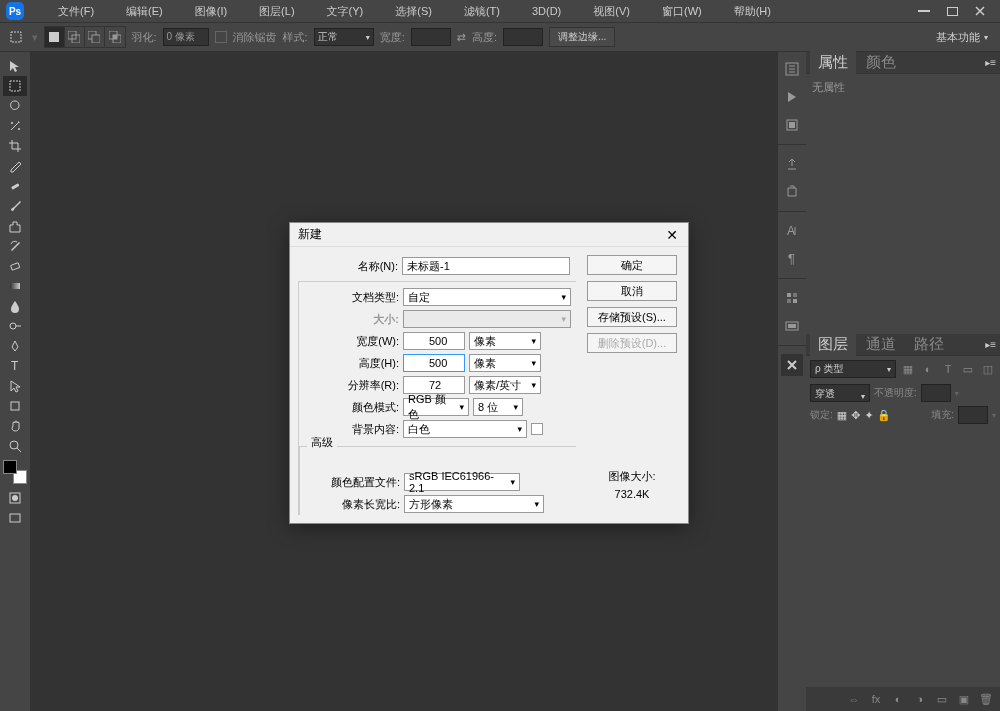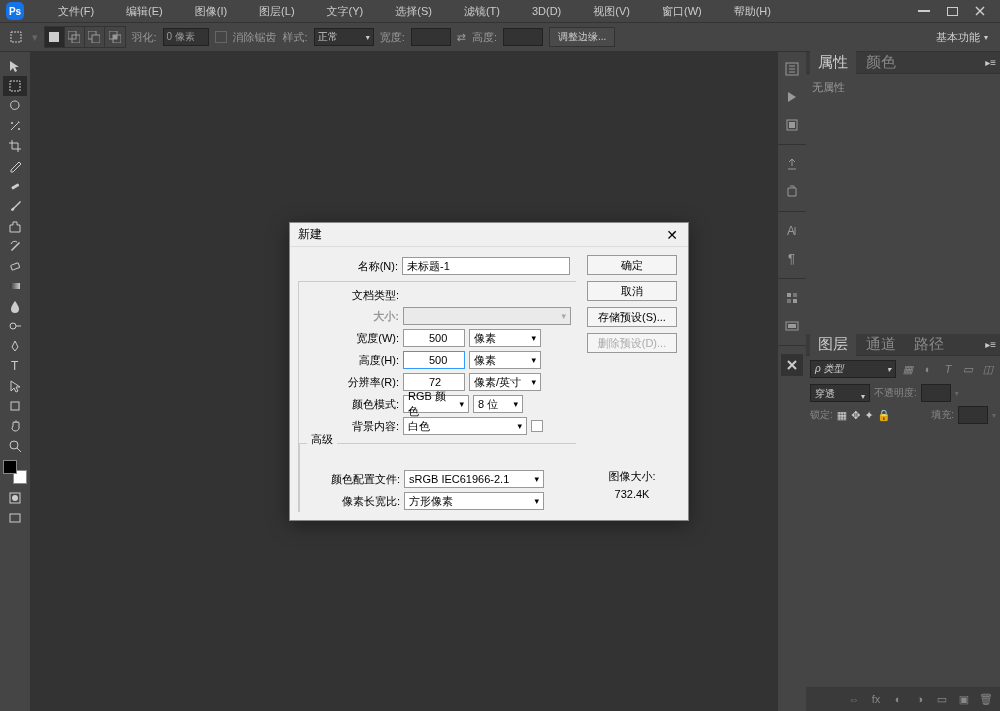--- a/index.html
+++ b/index.html
@@ -42,21 +42,21 @@
 .dock-sep { height: 1px; background: #333; margin: 2px 0; }
 
 .panels { width: 194px; background: #454545; display: flex; flex-direction: column; }
 .panel-tabs { height: 22px; display: flex; align-items: center; background: #3a3a3a; border-bottom: 1px solid #333; padding: 0 4px; gap: 2px; }
 .panel-tab { padding: 2px 8px; background: #454545; font-size: 15px; cursor: pointer; }
 .panel-tab.inactive { background: transparent; color: #888; }
 .panel-menu { margin-left: auto; cursor: pointer; font-size: 10px; }
 .panel-body { flex: 1; background: #454545; padding: 6px; font-size: 11px; color: #999; }
 .panel-body.short { flex: 0 0 auto; height: 260px; }
 
-.layers-head { display: flex; align-items: center; gap: 4px; padding: 4px; font-style: italic; }
+.layers-head { display: flex; align-items: center; gap: 4px; padding: 4px; }
 .layers-head .sel { flex: 1; height: 18px; background: #333; border: 1px solid #222; display: flex; align-items: center; padding: 0 4px; font-size: 10px; }
 .layers-head .sel::after { content: "▾"; margin-left: auto; font-size: 8px; }
 .layers-head .mini { width: 16px; height: 16px; display:flex; align-items:center; justify-content:center; color:#888;}
 .layers-row { display: flex; align-items: center; gap: 4px; padding: 2px 4px; }
 .layers-row .lbl { font-size: 10px; color: #888; }
 .layers-row .sel { width: 50px; height: 18px; background: #333; border: 1px solid #222; display: flex; align-items: flex-end; padding: 0 4px; font-size: 10px; }
 .layers-row .sel::after { content: "▾"; margin-left: auto; font-size: 8px; }
 .layers-row .val { width: 30px; height: 18px; background: #333; border: 1px solid #222; }
 .layers-footer { height: 24px; background: #3a3a3a; display: flex; align-items: center; justify-content: flex-end; gap: 6px; padding: 0 6px; margin-top: auto; }
 .layers-footer .fi { width: 16px; height: 16px; display:flex; align-items:center; justify-content:center; color:#888; cursor:pointer; }
@@ -441,20 +441,23 @@
     <div class="dialog-form">
       <div class="form-row">
         <span class="flabel">名称(N):</span>
         <input type="text" class="wide" style="width: 168px;" value="未标题-1">
       </div>
 
       <div class="fieldset-wrap">
       <div class="fieldset">
         <div class="form-row">
           <span class="flabel">文档类型:</span>
+          <div class="dselect wide" style="width:168px">
+                <span>自定</span>
+              </div>
         </div>
         <div class="form-row">
           <span class="flabel dim">大小:</span>
           <div class="dselect wide" style="width:168px;background:#eaeaea;color:#aaa">
                 <span></span>
               </div>
         </div>
         <div class="form-row">
           <span class="flabel">宽度(W):</span>
           <input type="text" class="num" value="500" style="">
@@ -491,21 +494,21 @@
                 <span>白色</span>
               </div>
           <div class="chk"></div>
         </div>
 
         <div class="fieldset-wrap" style="margin-top:6px">
           <span class="fieldset-label">高级</span>
           <div class="fieldset" style="padding-top:24px">
             <div class="form-row">
               <span class="flabel">颜色配置文件:</span>
-              <div class="dselect" style="width:140px">
+              <div class="dselect" style="width:116px">
                     <span>sRGB IEC61966-2.1</span>
                   </div>
             </div>
             <div class="form-row">
               <span class="flabel">像素长宽比:</span>
               <div class="dselect" style="width:140px">
                     <span>方形像素</span>
                   </div>
             </div>
           </div>

